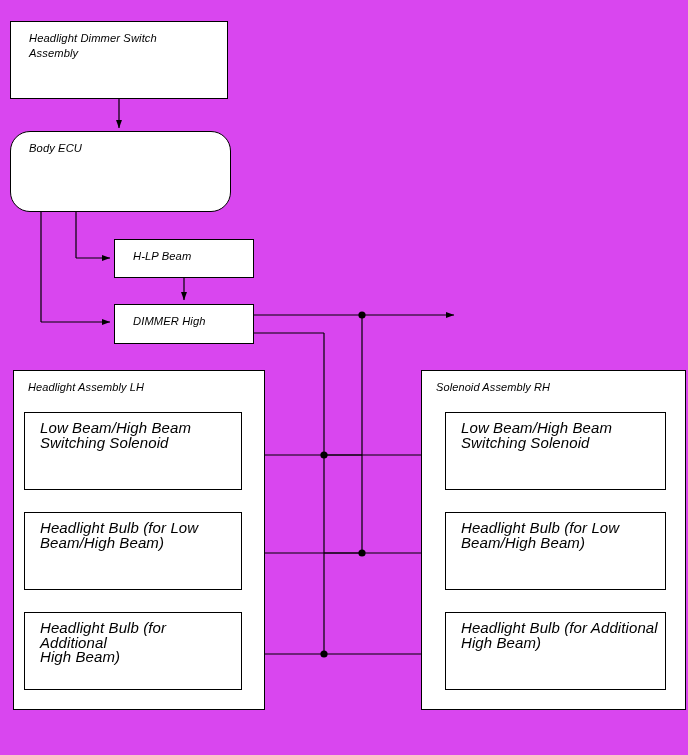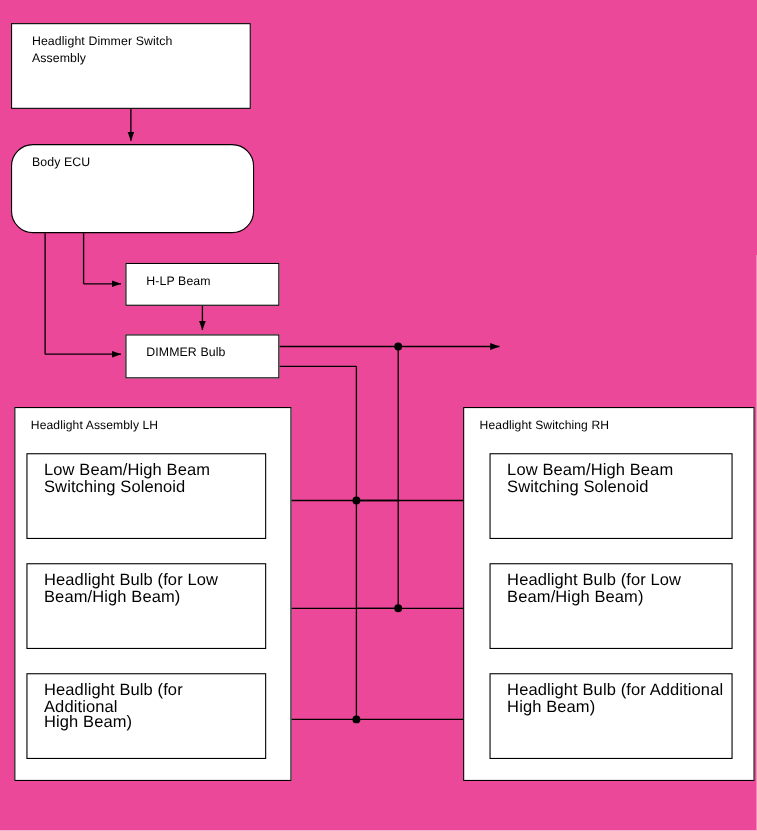--- a/index.html
+++ b/index.html
@@ -5,22 +5,23 @@
 <style>
   html,body{margin:0;padding:0;background:#ffffff;}
   body{
     font-family:"Liberation Sans","DejaVu Sans",sans-serif;
     color:#000000;
   }
   #diagram-root{
     position:relative;
     width:688px;
     height:755px;
-    background:#ec4899;
+    background:#d946ef;
     overflow:hidden;
+    font-style:italic;
   }
   svg#wires{
     position:absolute;
     left:0; top:0;
     width:688px; height:755px;
     pointer-events:none;
   }
   .node{
     position:absolute;
     box-sizing:border-box;
@@ -124,21 +125,21 @@
 
   <div class="node rounded" style="left:10px; top:131px; width:221px; height:81px;">
     <div class="label">Body ECU</div>
   </div>
 
   <div class="node" style="left:114px; top:239px; width:140px; height:39px;">
     <div class="label">H-LP Beam</div>
   </div>
 
   <div class="node" style="left:114px; top:304px; width:140px; height:40px;">
-    <div class="label">DIMMER Bulb</div>
+    <div class="label">DIMMER High</div>
   </div>
 
 
   <div class="group" style="left:13px; top:370px; width:252px; height:340px;">
     <div class="group-label">Headlight Assembly LH</div>
 
     <div class="inner" style="left:10px; top:41px; width:218px; height:78px;">
       <div class="label">Low Beam/High Beam
 Switching Solenoid</div>
     </div>
@@ -148,21 +149,21 @@
 Beam/High Beam)</div>
     </div>
 
     <div class="inner" style="left:10px; top:241px; width:218px; height:78px;">
       <div class="label">Headlight Bulb (for Additional
 High Beam)</div>
     </div>
   </div>
 
   <div class="group" style="left:421px; top:370px; width:265px; height:340px;">
-    <div class="group-label">Headlight Switching RH</div>
+    <div class="group-label">Solenoid Assembly RH</div>
 
     <div class="inner" style="left:23px; top:41px; width:221px; height:78px;">
       <div class="label">Low Beam/High Beam
 Switching Solenoid</div>
     </div>
 
     <div class="inner" style="left:23px; top:141px; width:221px; height:78px;">
       <div class="label">Headlight Bulb (for Low
 Beam/High Beam)</div>
     </div>

